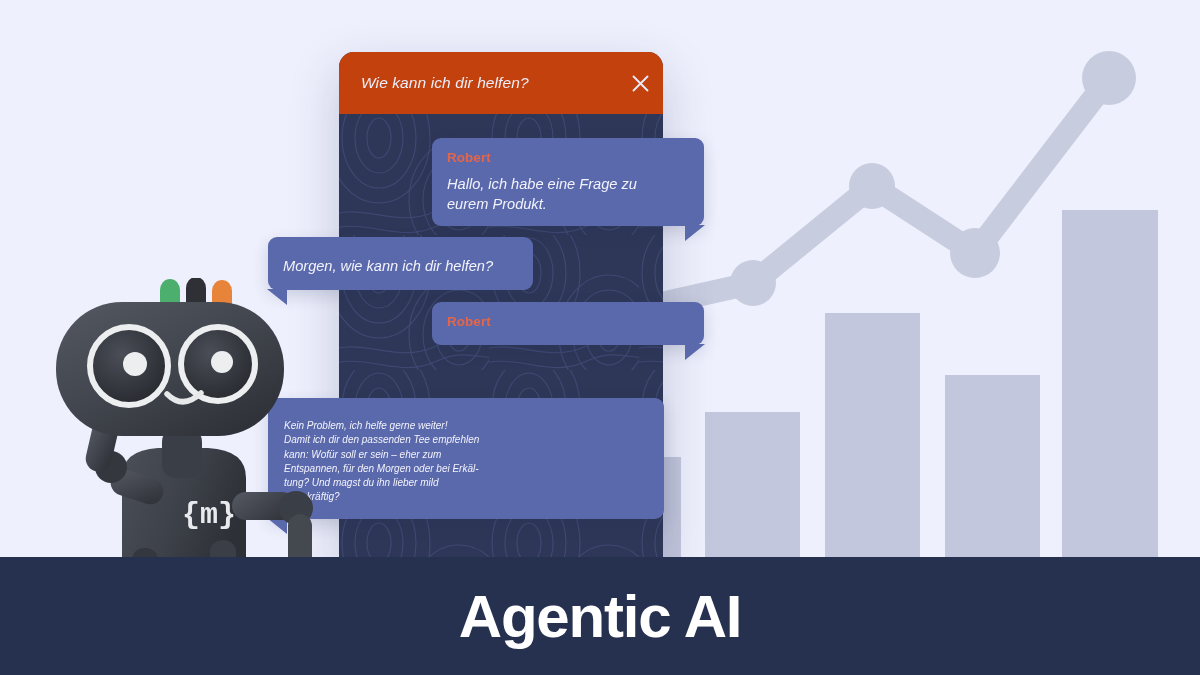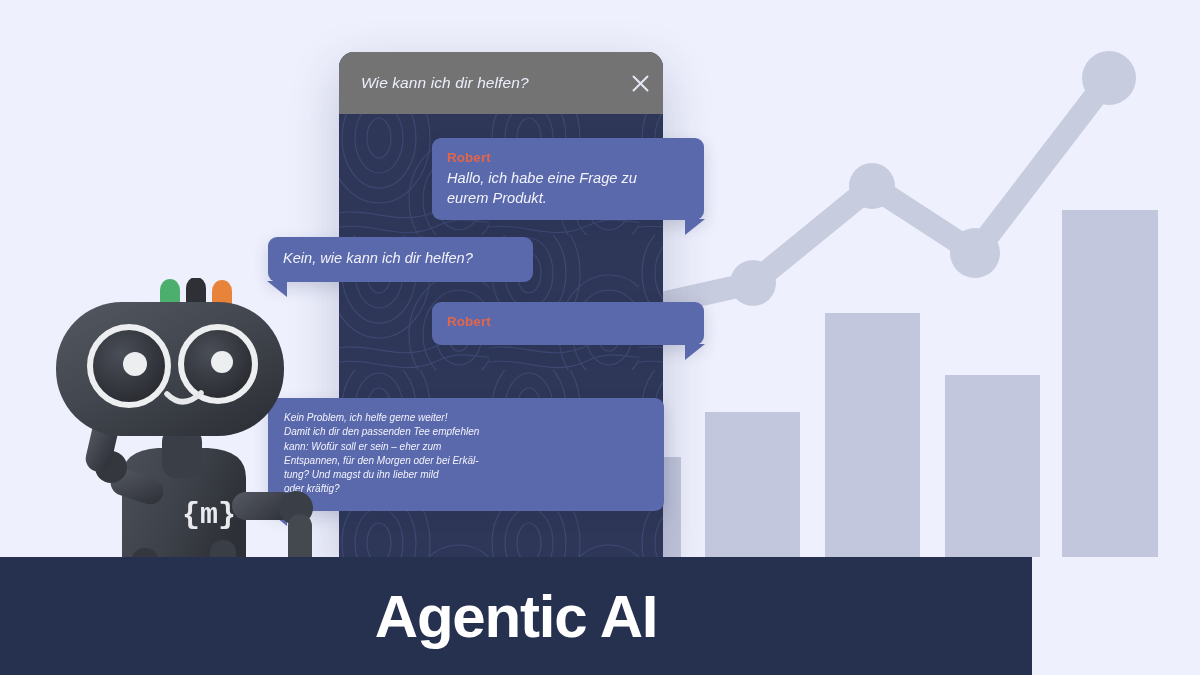--- a/index.html
+++ b/index.html
@@ -17,21 +17,21 @@
   #panel{
     position:absolute;left:339px;top:52px;width:324px;height:505px;
     border-radius:15px 15px 0 0;
     background:#2e3757;
     box-shadow:0 18px 50px rgba(40,50,90,.22);
     overflow:hidden;
   }
   #panel-topo{position:absolute;left:0;top:48px;right:0;bottom:0;opacity:.55;}
   #panel-header{
     position:absolute;left:0;top:0;width:100%;height:62px;
-    background:#737373;
+    background:#c2410c;
     display:flex;align-items:center;
   }
   #panel-title{
     flex:1;color:#eceefb;font-size:15.5px;font-style:italic;
     padding-left:22px;letter-spacing:.1px;
   }
   #panel-close{
     width:46px;height:62px;display:flex;align-items:center;justify-content:center;
     cursor:pointer;
   }
@@ -41,21 +41,21 @@
   .bubble{
     position:absolute;background:#5a68ac;border-radius:9px;
     color:#f2f3fb;font-style:italic;font-size:14.6px;line-height:1.35;
     padding:11px 1px 12px 15px;
     box-shadow:0 6px 16px rgba(40,50,90,.18);
   }
   .bubble .who{
     display:block;font-style:normal;font-weight:bold;font-size:13.4px;
     color:#e3664a;margin-bottom:2px;letter-spacing:.1px;
   }
-  .bubble .msg{display:block;white-space:pre-line;}
+  .bubble .msg{display:block;white-space:pre-line;margin-top:8px;}
   .tail{position:absolute;width:0;height:0;}
   .tail-r{
     right:-1px;bottom:-15px;
     border-left:20px solid #5a68ac;
     border-bottom:16px solid transparent;
   }
   .tail-l{
     left:-1px;bottom:-15px;
     border-right:20px solid #5a68ac;
     border-bottom:16px solid transparent;
@@ -63,21 +63,21 @@
   #b1{left:432px;top:138px;width:256px;}
   #b2{left:268px;top:237px;width:249px;padding-top:12px;padding-bottom:13px;}
   #b3{left:432px;top:302px;width:256px;}
   #b4{left:268px;top:398px;width:364px;font-size:10px;line-height:1.43;padding:13px 16px 14px 16px;}
 
   
   #robot{position:absolute;left:10px;top:278px;width:310px;height:290px;}
 
   
   #footer{
-    position:absolute;left:0;bottom:0;width:1032px;height:118px;
+    position:absolute;left:0;bottom:0;width:1200px;height:118px;
     background:#26314f;display:flex;align-items:center;justify-content:center;
   }
   #footer-title{
     color:#ffffff;font-size:60px;font-weight:bold;letter-spacing:-1.2px;
   }
 </style>
 </head>
 <body>
 
 <div id="stage">
@@ -134,21 +134,21 @@
   </div>
 
   <div class="bubble" id="b1">
     <span class="who">Robert</span>
     <span class="msg">Hallo, ich habe eine Frage zu
 eurem Produkt.</span>
     <span class="tail tail-r"></span>
   </div>
 
   <div class="bubble" id="b2">
-    <span class="msg">Kein, wie kann ich dir helfen?</span>
+    <span class="msg">Morgen, wie kann ich dir helfen?</span>
     <span class="tail tail-l"></span>
   </div>
 
   <div class="bubble" id="b3">
     <span class="who">Robert</span>
     <span class="tail tail-r"></span>
   </div>
 
   <div class="bubble" id="b4">
     <span class="msg">Kein Problem, ich helfe gerne weiter!

